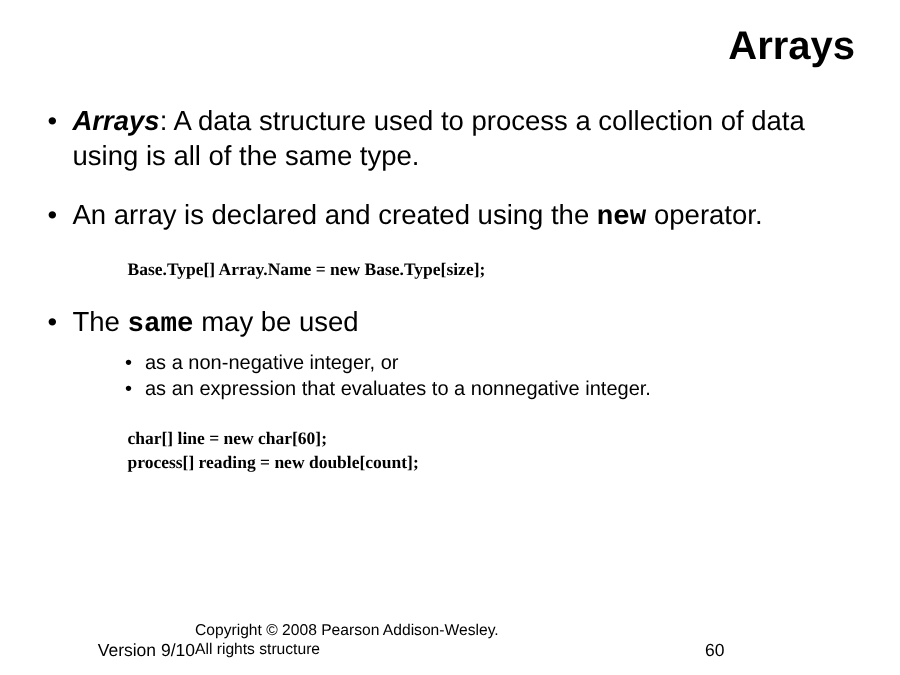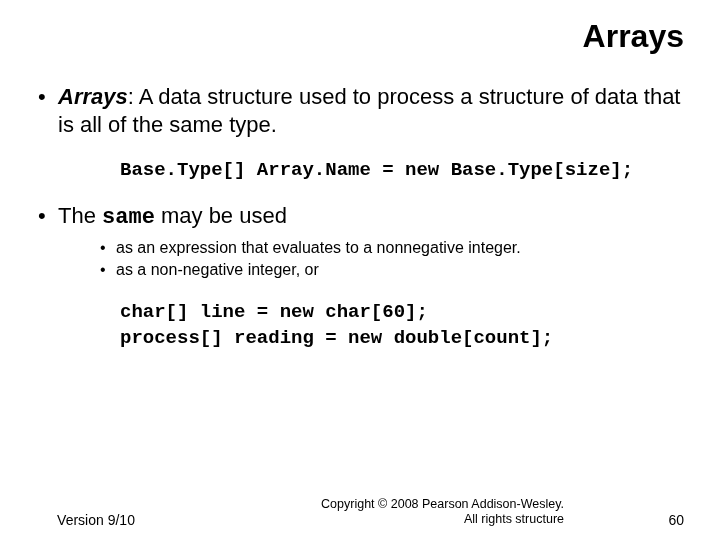--- a/index.html
+++ b/index.html
@@ -28,24 +28,24 @@
   ul.top > li::before {
     content: "•";
     position: absolute;
     left: 2px;
     top: 0;
     font-size: 22px;
   }
   .bi { font-weight: bold; font-style: italic; }
   .mono { font-family: "Courier New", Courier, monospace; font-weight: bold; }
   .codeblock {
-    font-family: Liberation Mono, monospace;
+    font-family: Liberation Serif, serif;
     font-weight: bold;
-    font-size: 19px;
-    margin: 10px 0 18px 84px;
+    font-size: 14px;
+    margin: 10px 0 18px 66px;
     line-height: 1.35;
     white-space: pre;
   }
   ul.sub {
     list-style: none;
     margin: 6px 0 14px 42px;
   }
   ul.sub > li {
     position: relative;
     padding-left: 16px;
@@ -60,43 +60,46 @@
   }
   .footer {
     position: absolute;
     left: 0; right: 0; bottom: 12px;
     display: flex;
     align-items: flex-end;
     justify-content: space-between;
     padding: 0 36px;
     font-size: 14px;
   }
-  .footer .copy { text-align: right; flex: 1; font-size: 12.5px; line-height: 1.25; }
-  .footer .ver { width: 120px; text-align: center; }
-  .footer .pg  { width: 120px; text-align: right; }
+  .footer .copy { text-align: left; flex: 1; font-size: 12.5px; line-height: 1.25; }
+  .footer .ver { width: 120px; text-align: right; }
+  .footer .pg  { width: 120px; }
 </style>
 </head>
 <body>
 
 <div class="title">Arrays</div>
 
 <ul class="top">
   <li>
-    <span class="bi">Arrays</span><span>:  A data structure used to process a structure of data that is all of the same type.</span>
+    <span class="bi">Arrays</span><span>:  A data structure used to process a collection of data using is all of the same type.</span>
+  </li>
+  <li>
+    <span>An array is declared and created using the </span><span class="mono">new</span><span> operator.</span>
   </li>
 </ul>
 
 <div class="codeblock">Base.Type[] Array.Name = new Base.Type[size];</div>
 
 <ul class="top">
   <li>
     <span>The </span><span class="mono">same</span><span> may be used</span>
     <ul class="sub">
+      <li>as a non-negative integer, or</li>
       <li>as an expression that evaluates to a nonnegative integer.</li>
-      <li>as a non-negative integer, or</li>
     </ul>
   </li>
 </ul>
 
 <div class="codeblock"><span>char[] line = new char[60];</span>
 <span>process[] reading = new double[count];</span></div>
 
 <div class="footer">
   <div class="ver">Version 9/10</div>
   <div class="copy">

